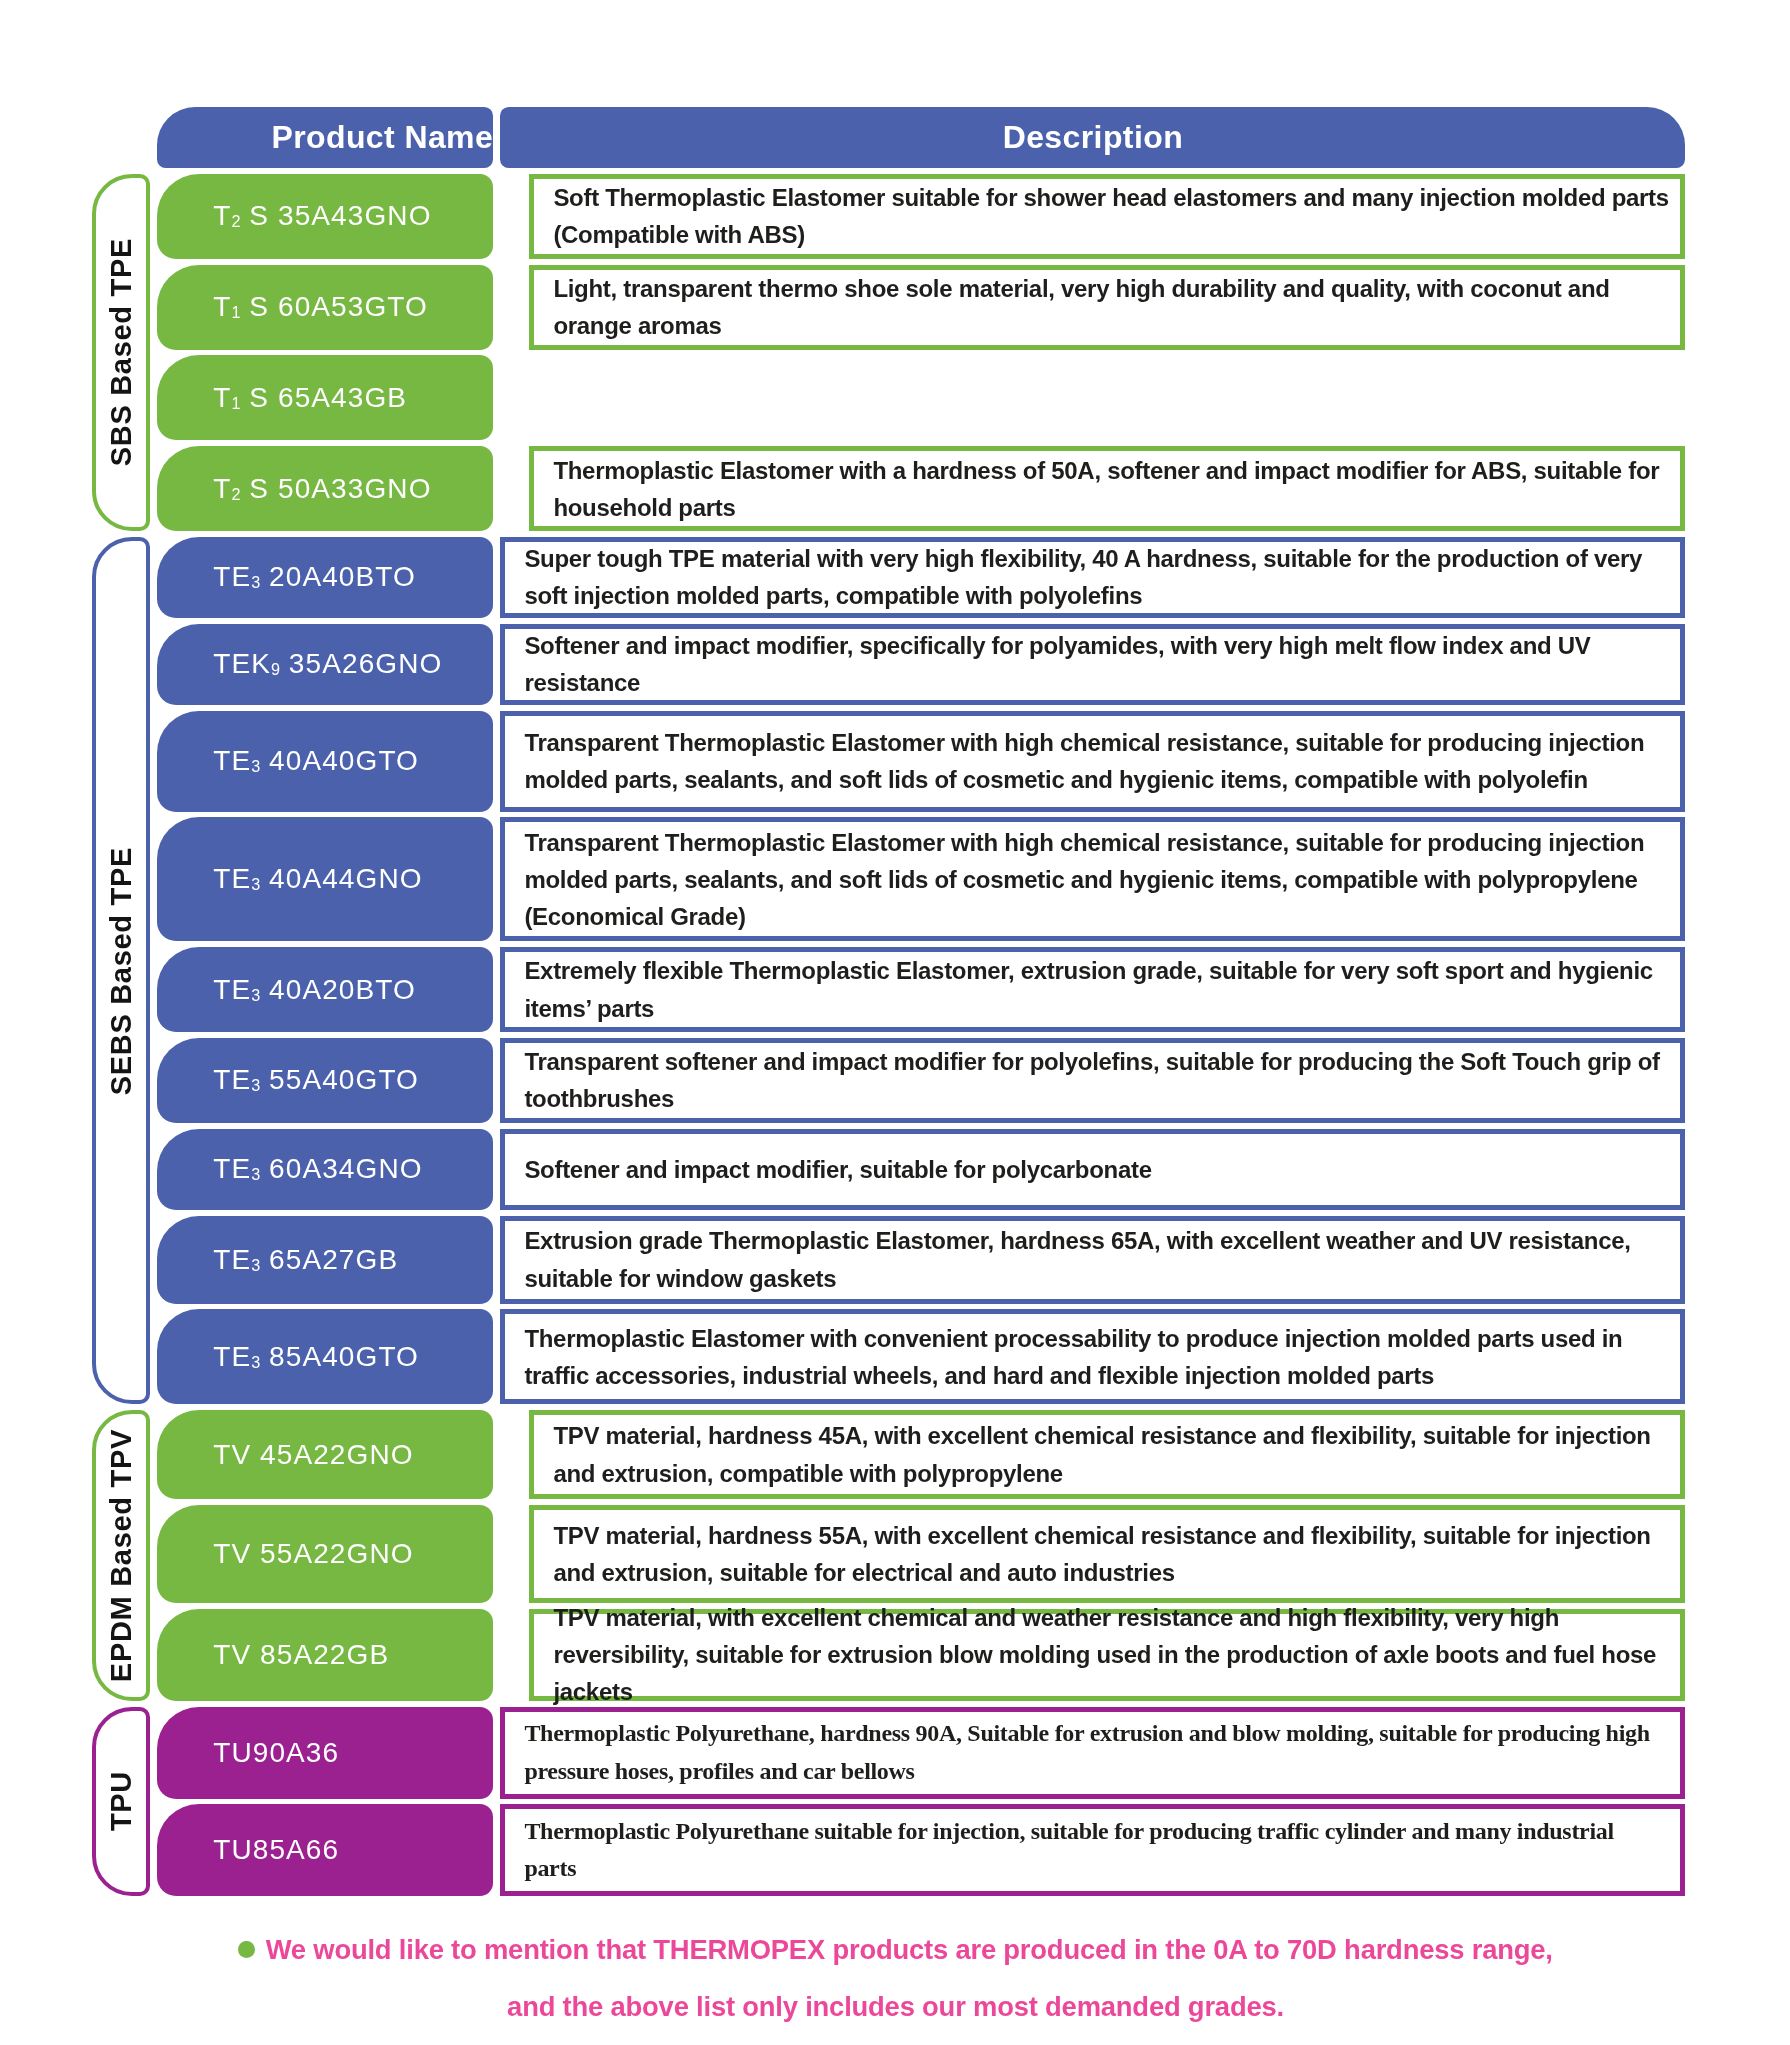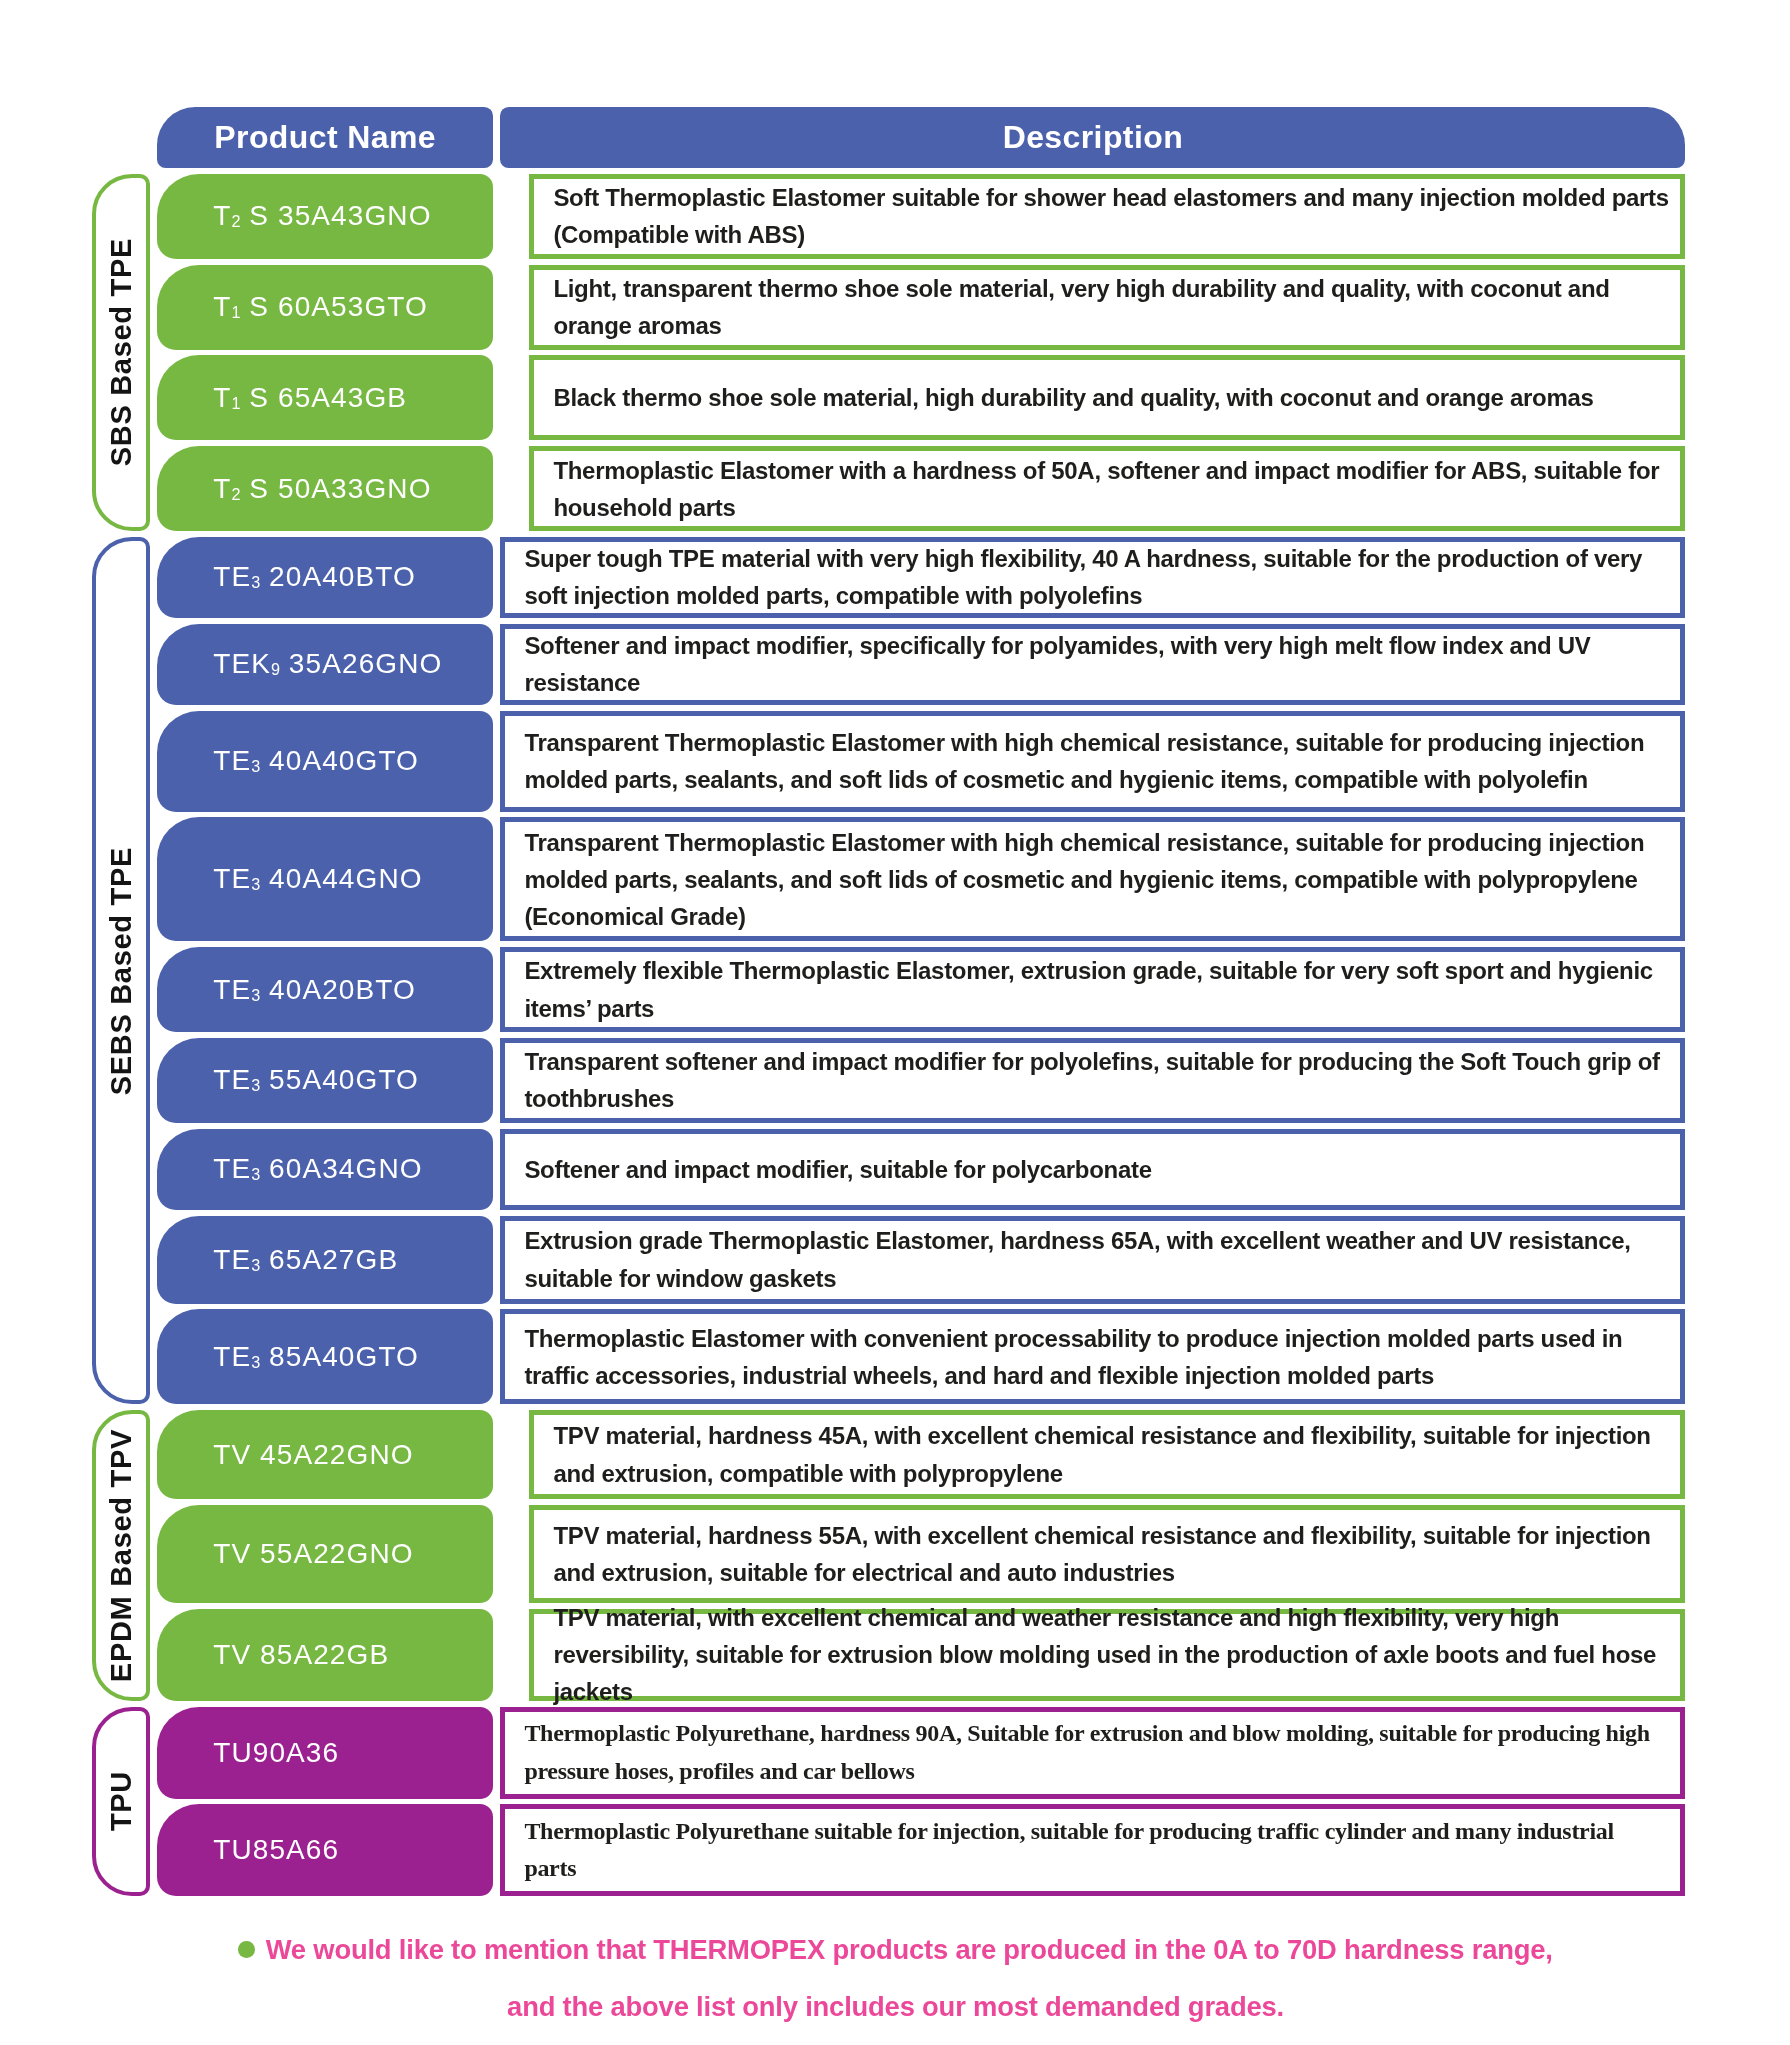--- a/index.html
+++ b/index.html
@@ -18,21 +18,21 @@
     row-gap: 5.8px;
     padding: 107px 0 0 92px;
   }
   
   .hdr {
     background: #4b61ab; color: #ffffff;
     display: flex; align-items: center; justify-content: center;
     font-size: 32px; font-weight: bold; letter-spacing: 0.4px;
     grid-row: 1;
   }
-  .hdr.left  { grid-column: 2; border-radius: 38px 8.7px 8.7px 8.7px; }
+  .hdr.left  { grid-column: 2; border-radius: 38px 8.7px 8.7px 8.7px; justify-content: flex-end; }
   .hdr.right { grid-column: 3; border-radius: 8.7px 38px 8.7px 8.7px; }
   
   .bracket {
     grid-column: 1;
     border: 4.3px solid;
     border-radius: 40px 10px 10px 40px;
     display: flex; align-items: center; justify-content: center;
     background: #ffffff;
   }
   .bracket.sbs, .bracket.epdm { border-color: #77b843; }
@@ -131,23 +131,20 @@
   <div class="pill sbs r2">
     <span><span>T</span><span class="sub">1</span><span> S 60A53GTO</span></span>
   </div>
   <div class="desc sbs r2">
     <p class="dtext">Light, transparent thermo shoe sole material, very high durability and quality, with coconut and orange aromas</p>
   </div>
 
   <div class="pill sbs r3">
     <span><span>T</span><span class="sub">1</span><span> S 65A43GB</span></span>
   </div>
-  <div class="desc sbs r3">
-    <p class="dtext">Black thermo shoe sole material, high durability and quality, with coconut and orange aromas</p>
-  </div>
 
   <div class="pill sbs r4">
     <span><span>T</span><span class="sub">2</span><span> S 50A33GNO</span></span>
   </div>
   <div class="desc sbs r4">
     <p class="dtext">Thermoplastic Elastomer with a hardness of 50A, softener and impact modifier for ABS, suitable for household parts</p>
   </div>
 
   <div class="pill sebs r5">
     <span><span>TE</span><span class="sub">3</span><span> 20A40BTO</span></span>

